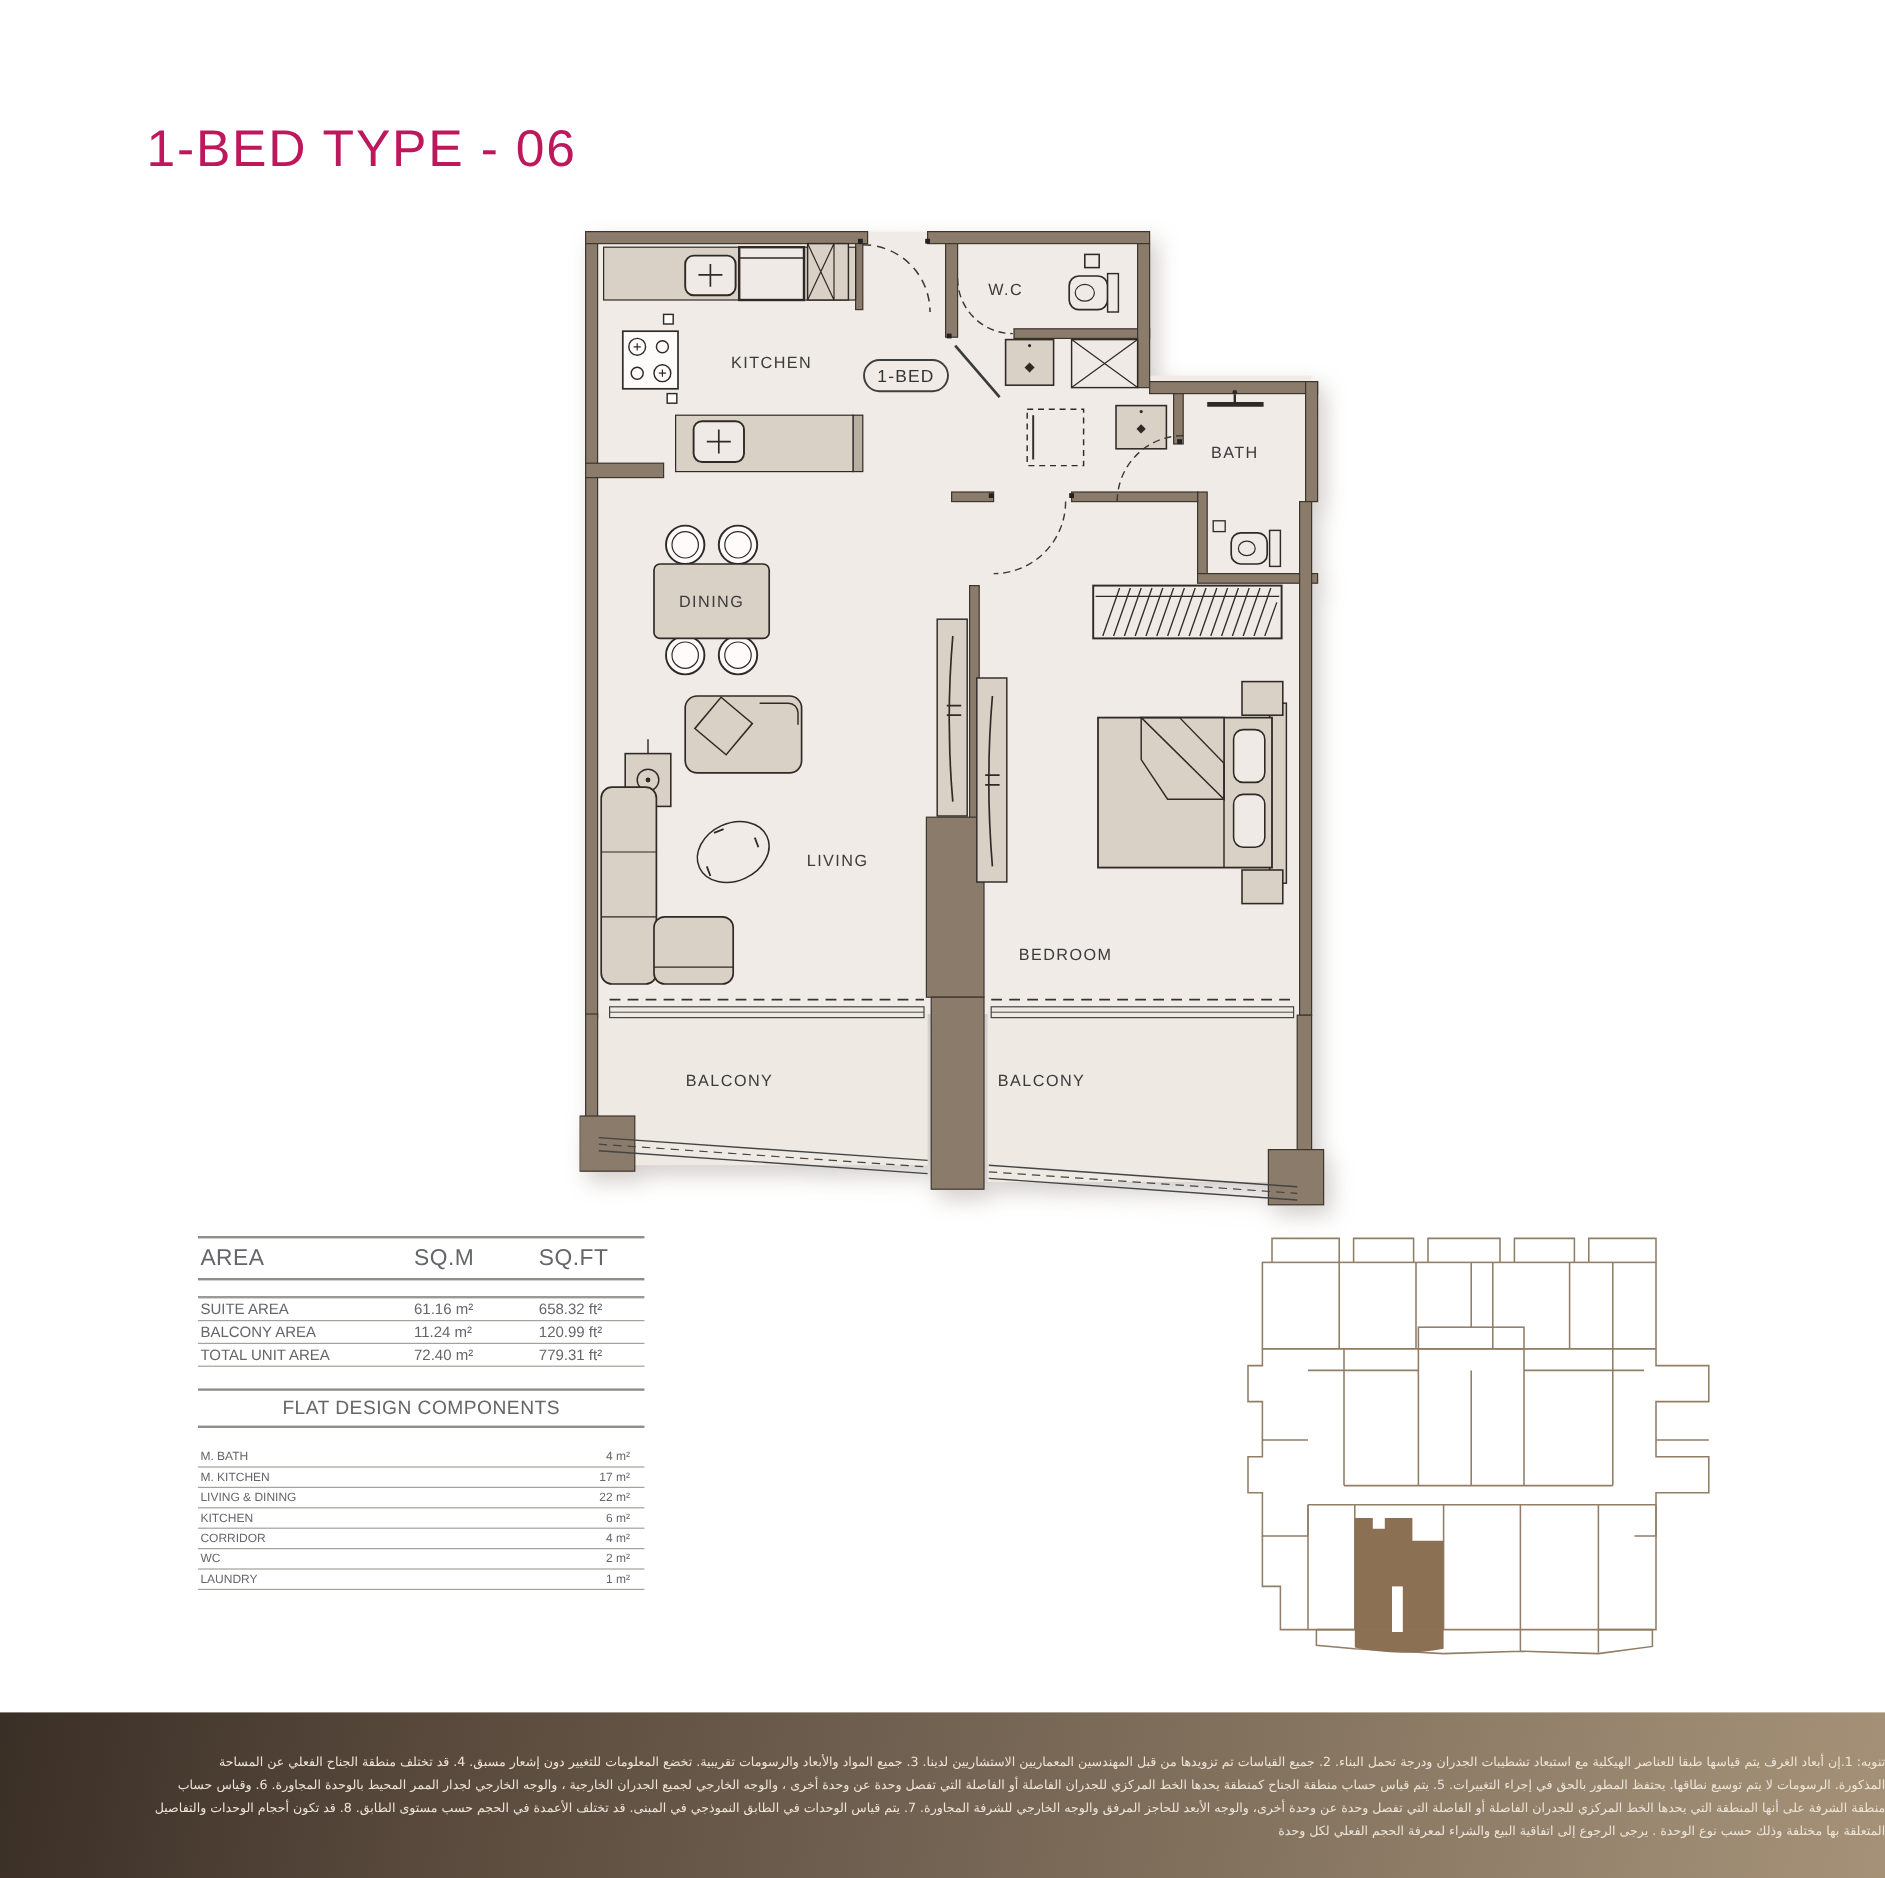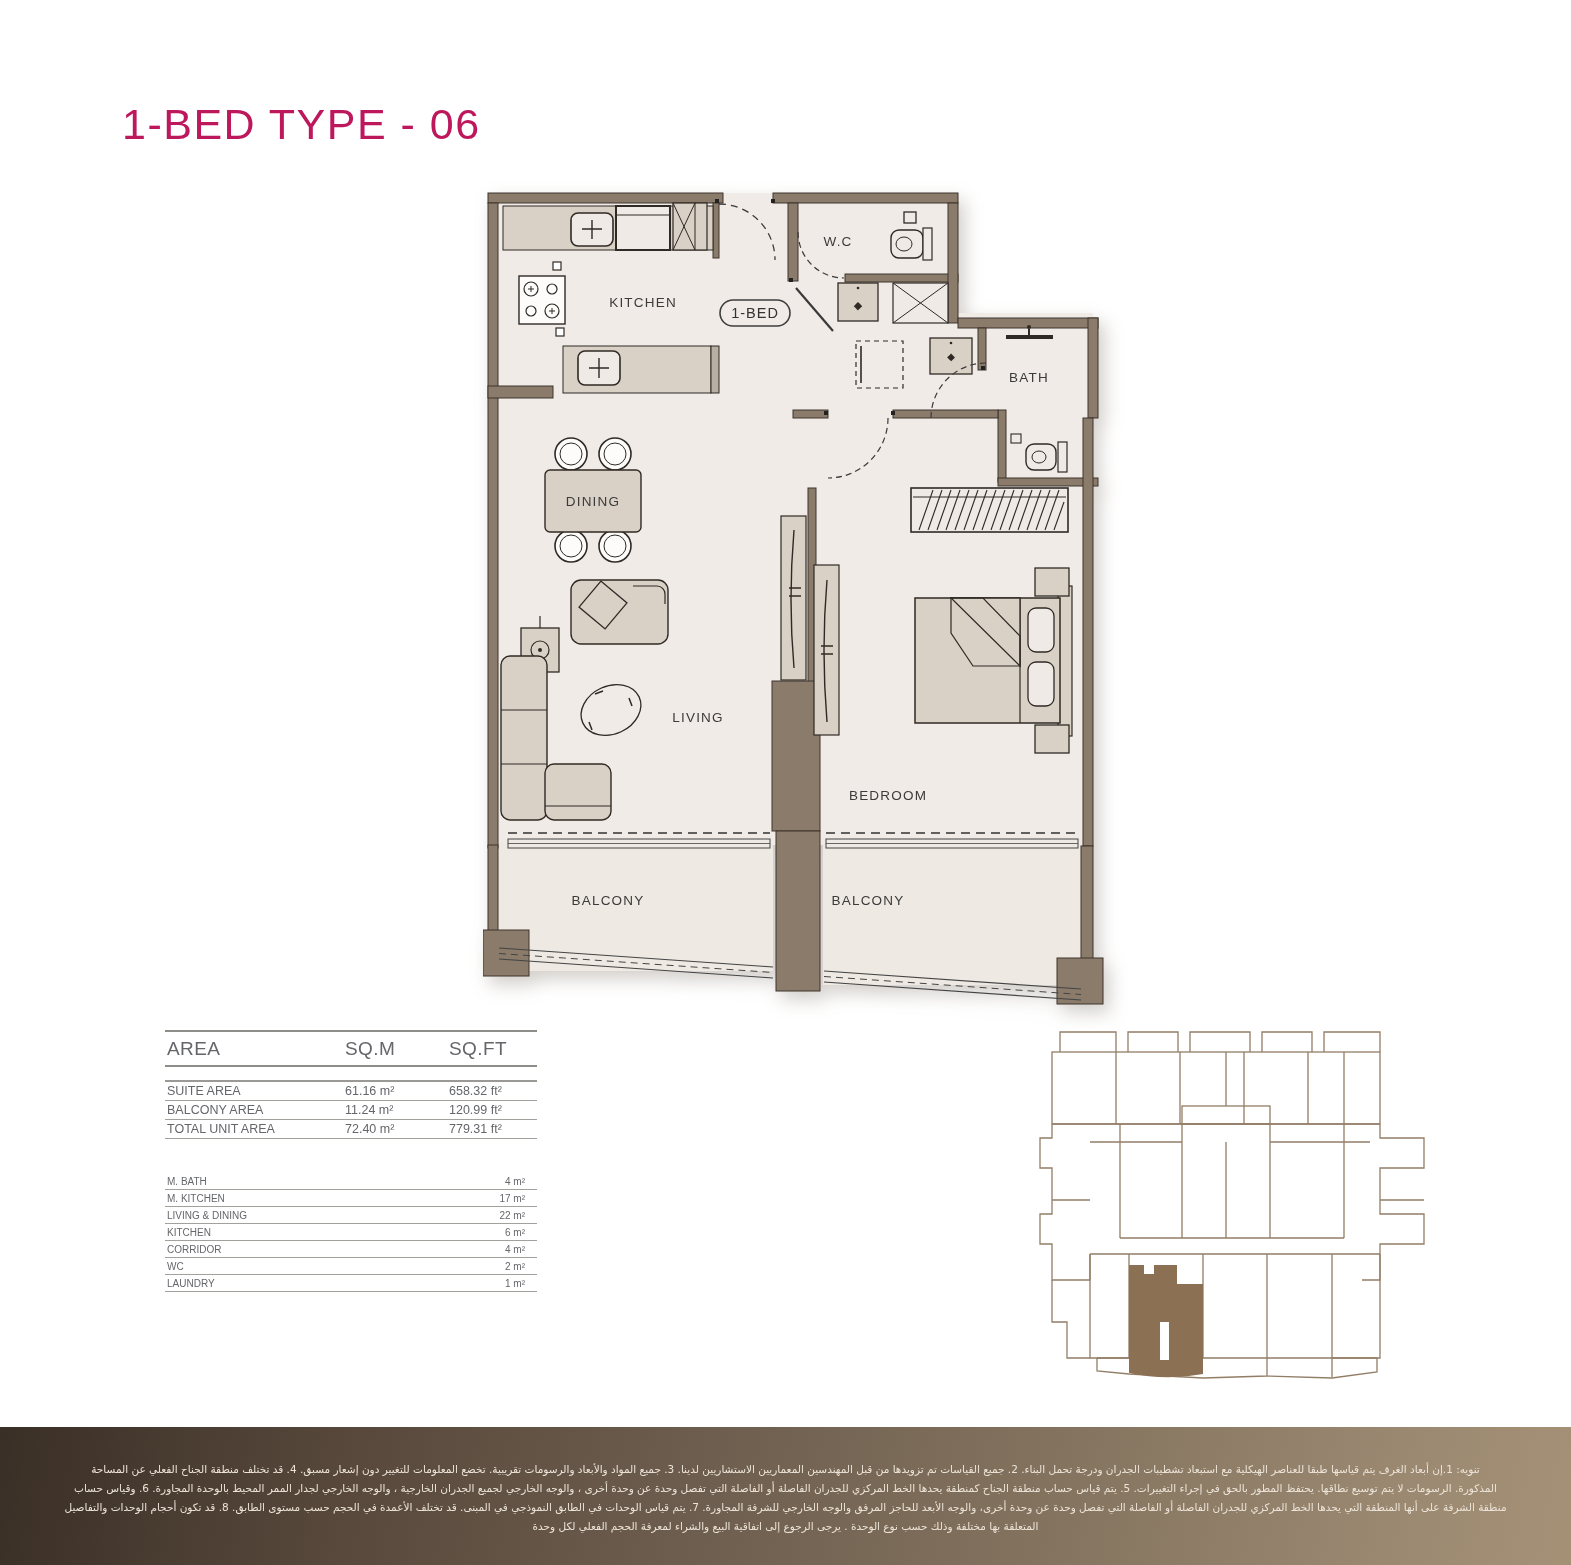--- a/index.html
+++ b/index.html
@@ -34,21 +34,21 @@
     padding:2.5px 12px 2.5px 2px;border-bottom:1.5px solid #a3a19c;}
 
   
   .keyplan{position:absolute;left:1032px;top:1022px;}
 
   
   .footer-bar{position:absolute;left:0;top:1427px;width:1571px;height:138px;
     background:linear-gradient(100deg,#3a2f26 0%,#57483b 22%,#6e5e4f 45%,
       #85745f 68%,#9a8871 88%,#a59176 100%);}
   .footer-text{position:absolute;inset:0;display:flex;flex-direction:column;
-    align-items:center;justify-content:center;padding-top:4px;}
+    justify-content:center;padding-top:4px;}
   .footer-line{direction:rtl;font-family:"DejaVu Sans",sans-serif;
     font-size:10.5px;line-height:19px;color:#ece4d8;white-space:nowrap;}
 
   svg text{font-family:"Liberation Sans",sans-serif;}
   .roomlbl{font-size:13.5px;letter-spacing:1.2px;fill:#3b3b3b;}
 </style>
 </head>
 <body>
 
 <div class="page-title">1-BED TYPE - 06</div>
@@ -313,20 +313,21 @@
       <span>120.99 ft²</span>
     </div>
     <div class="arow">
       <span>TOTAL UNIT AREA</span>
       <span>72.40 m²</span>
       <span>779.31 ft²</span>
     </div>
   </div>
 
   <div class="comp">
+    <div class="comp-title">FLAT DESIGN COMPONENTS</div>
     <div class="comp-gap"></div>
     <div class="crow">
       <span>M. BATH</span>
       <span>4 m²</span>
     </div>
     <div class="crow">
       <span>M. KITCHEN</span>
       <span>17 m²</span>
     </div>
     <div class="crow">

